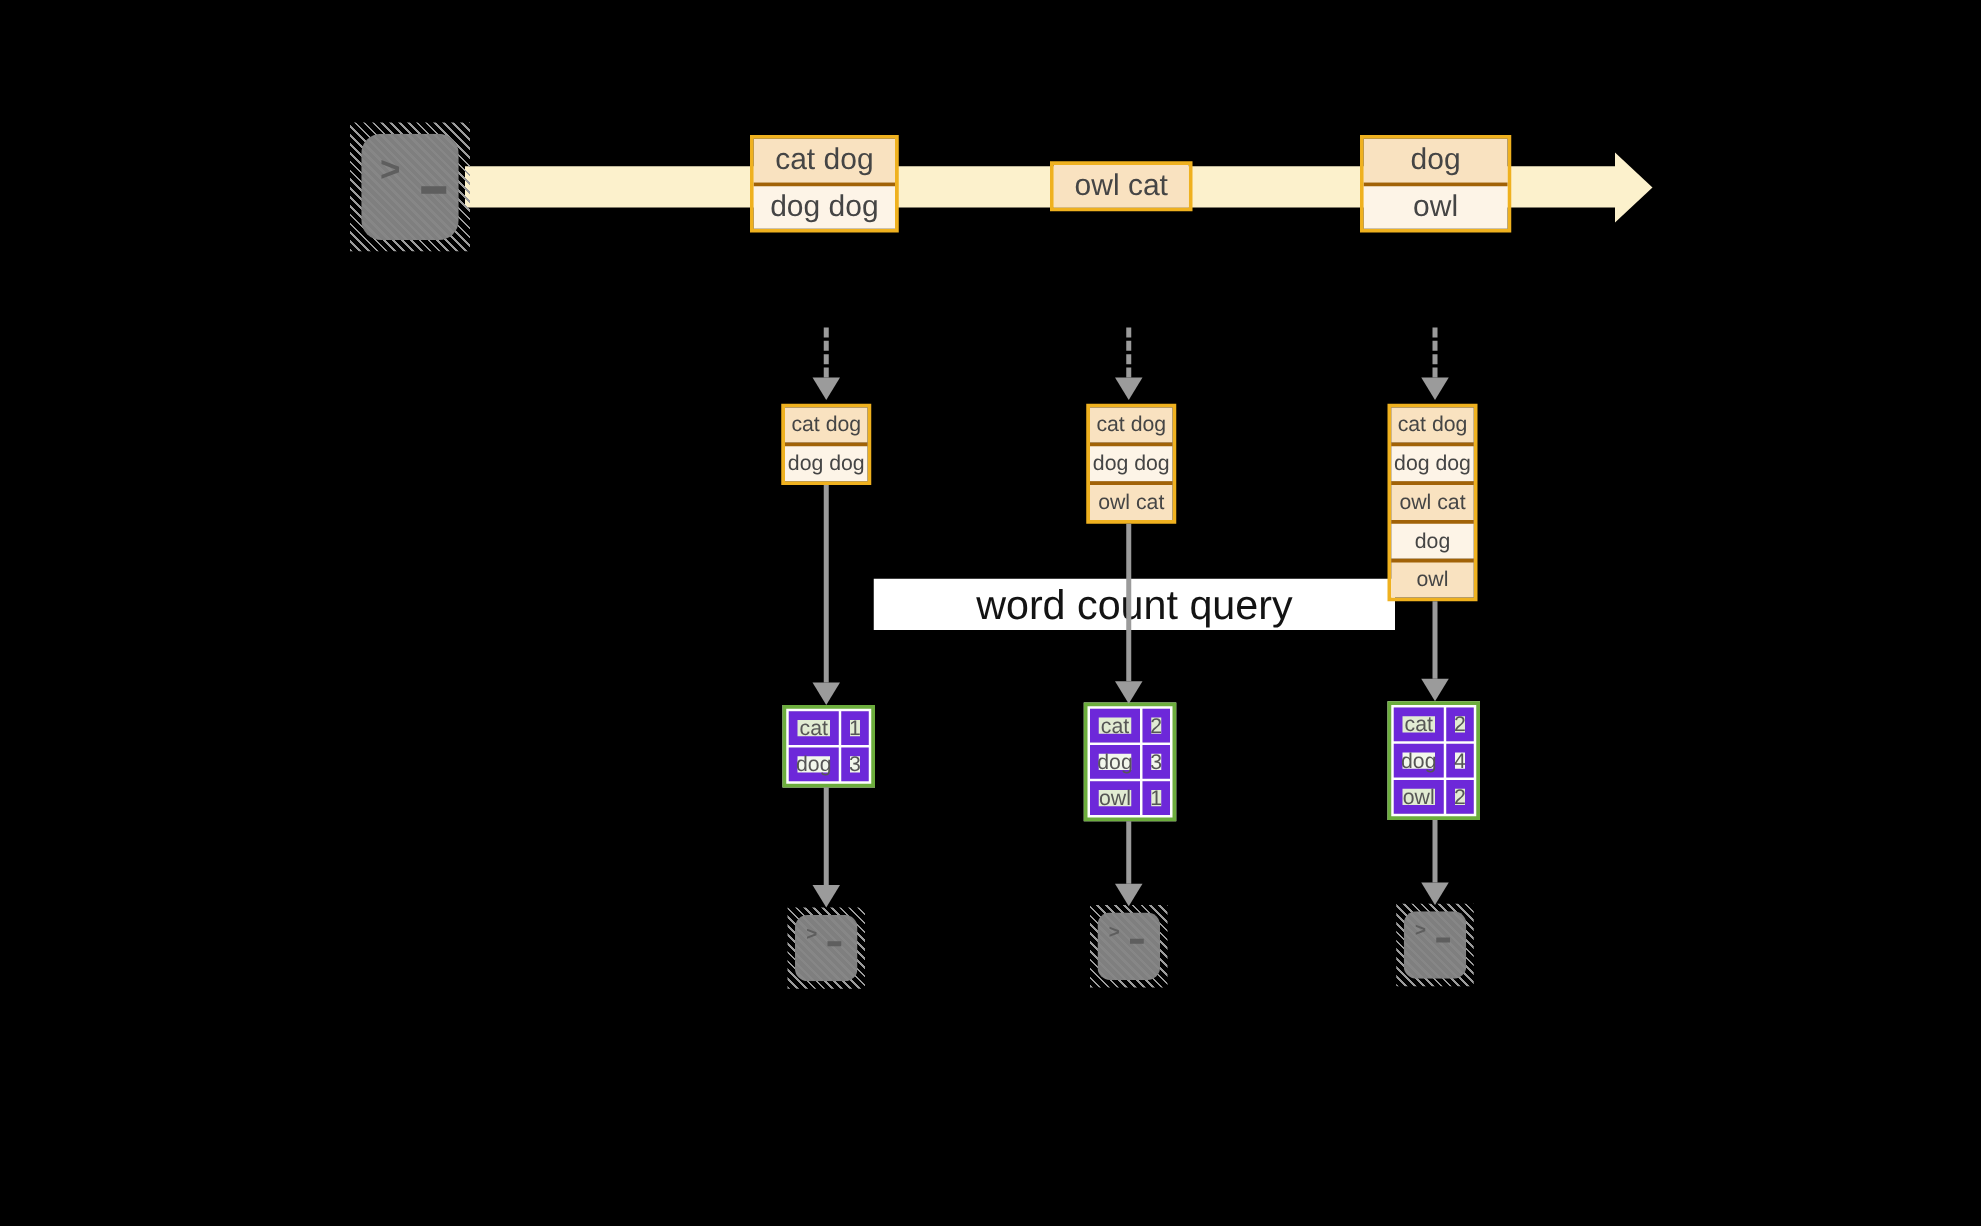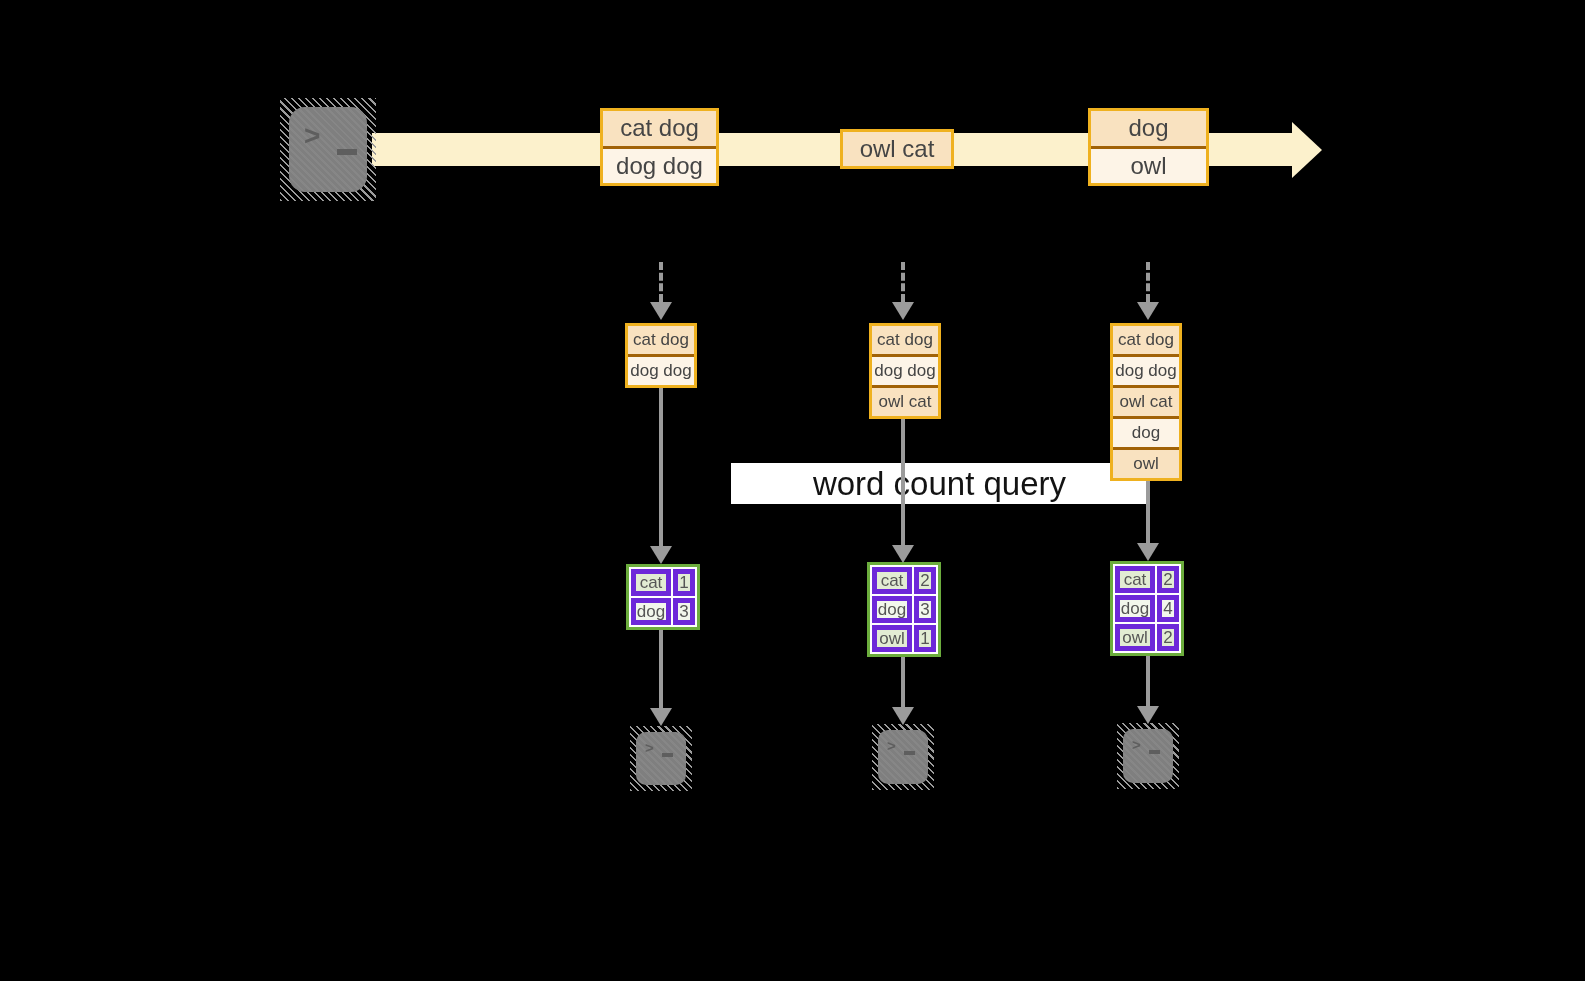--- a/index.html
+++ b/index.html
@@ -54,21 +54,21 @@
   }
 
   
   .gtable{
     border:3px solid #6cad3d;background:#ffffff;
     box-sizing:content-box;padding:2px;
     display:grid;grid-template-columns:40px 22px;grid-auto-rows:27px;gap:2px;
     z-index:2;
   }
   .gcell{
-    border:5px solid #6d28d9;box-sizing:border-box;
+    border:7px solid #6d28d9;box-sizing:border-box;
     display:flex;align-items:center;justify-content:center;
     font-size:17px;color:#565656;
   }
   .cell-dark{background:#e2ecd3;}
   .cell-light{background:#f2f7ec;}
 
   
   .term{
     background:repeating-linear-gradient(45deg,#9c9c9c 0 1.5px,rgba(0,0,0,0) 1.5px 5px);
     z-index:2;
@@ -137,21 +137,21 @@
 </div>
 
 <div class="abs obox" style="left:1110px;top:323px;width:72px;height:158px;">
   <div class="orow row-dark buffer-text">cat dog</div>
   <div class="orow row-light buffer-text">dog dog</div>
   <div class="orow row-dark buffer-text">owl cat</div>
   <div class="orow row-light buffer-text">dog</div>
   <div class="orow row-dark buffer-text">owl</div>
 </div>
 
-<div class="abs banner" style="left:731px;top:463px;width:417px;height:41px;">
+<div class="abs banner" style="left:699px;top:463px;width:417px;height:41px;">
   <span>word count query</span>
 </div>
 
 <div class="abs vline" style="left:659px;top:388px;height:158px;"></div>
 <div class="abs vhead" style="left:650px;top:546px;"></div>
 
 <div class="abs vline" style="left:901px;top:419px;height:126px;"></div>
 <div class="abs vhead" style="left:892px;top:545px;"></div>
 
 <div class="abs vline" style="left:1146px;top:481px;height:62px;"></div>

